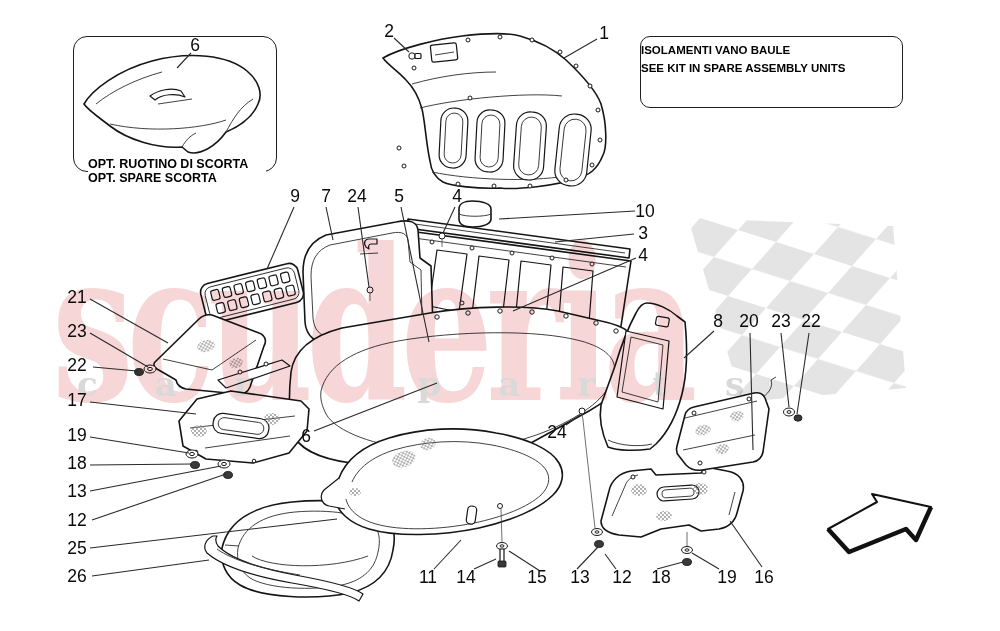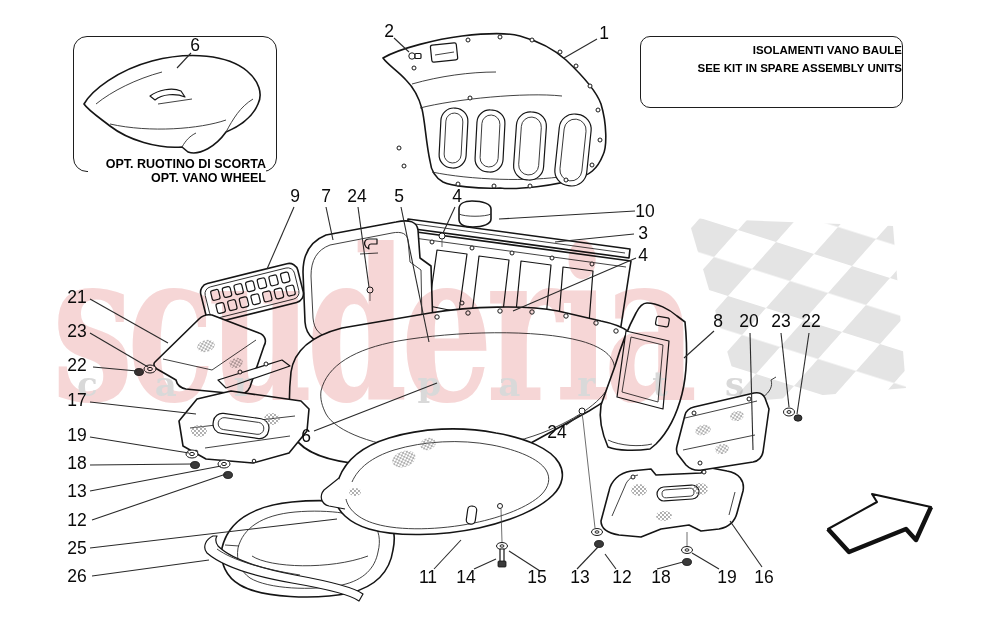--- a/index.html
+++ b/index.html
@@ -12,24 +12,24 @@
   .thin{fill:none;stroke:#2c2c2c;stroke-width:0.9;stroke-linejoin:round;}
   .axis{fill:none;stroke:#4a4a4a;stroke-width:0.8;}
   .hole{fill:#ffffff;stroke:#1a1a1a;stroke-width:1;}
   .dark{fill:#3a3a3a;stroke:#111;stroke-width:0.8;}
   .spot{fill:url(#dots);stroke:none;}
   #leader-lines line{stroke:#2a2a2a;stroke-width:1.1;}
   #callout-labels text{font-family:"Liberation Sans",sans-serif;font-size:17.5px;fill:#0a0a0a;text-anchor:middle;}
   
   .roundbox{position:absolute;border:1.6px solid #1e1e1e;background:transparent;}
   #inset-box{left:73px;top:36px;width:202px;height:134px;border-radius:14px;}
-  #inset-caption{position:absolute;left:88px;top:157px;width:178px;text-align:right;background:#fff;
+  #inset-caption{position:absolute;left:88px;top:157px;width:178px;text-align:left;background:#fff;
      font-weight:bold;font-size:12.5px;line-height:14px;color:#000;letter-spacing:0px;}
   #info-box{left:640px;top:36px;width:261px;height:70px;border-radius:10px;}
-  #info-box .txt{width:100%;text-align:right;font-weight:bold;font-size:11.5px;line-height:15.5px;
+  #info-box .txt{width:100%;text-align:left;font-weight:bold;font-size:11.5px;line-height:15.5px;
      color:#000;padding-top:6px;}
   #info-box .gap{height:2px;}
 </style>
 </head>
 <body>
 
 <div id="stage">
 
 <svg id="diagram-svg" width="1000" height="631" viewBox="0 0 1000 631" xmlns="http://www.w3.org/2000/svg">
   <defs>
@@ -433,21 +433,21 @@
 
   <g>
     <path d="M828,529 L877,502 L872,494 L931,507 L916,540 L906,529 L849,552 Z" fill="#ffffff" stroke="#111" stroke-width="2" stroke-linejoin="round"></path>
     <path d="M931,507 L916,540 L906,529 L849,552 L828,529" fill="none" stroke="#111" stroke-width="4.5" stroke-linejoin="round"></path>
   </g>
 </svg>
 
 <div id="inset-box" class="roundbox"></div>
 <div id="inset-caption">
   <div>OPT. RUOTINO DI SCORTA</div>
-  <div>OPT. VANO WHEEL</div>
+  <div>OPT. SPARE SCORTA</div>
 </div>
 
 <div id="info-box" class="roundbox">
   <div class="txt">
     <div>ISOLAMENTI VANO BAULE</div>
     <div class="gap"></div>
     <div>SEE KIT IN SPARE ASSEMBLY UNITS</div>
   </div>
 </div>
 

